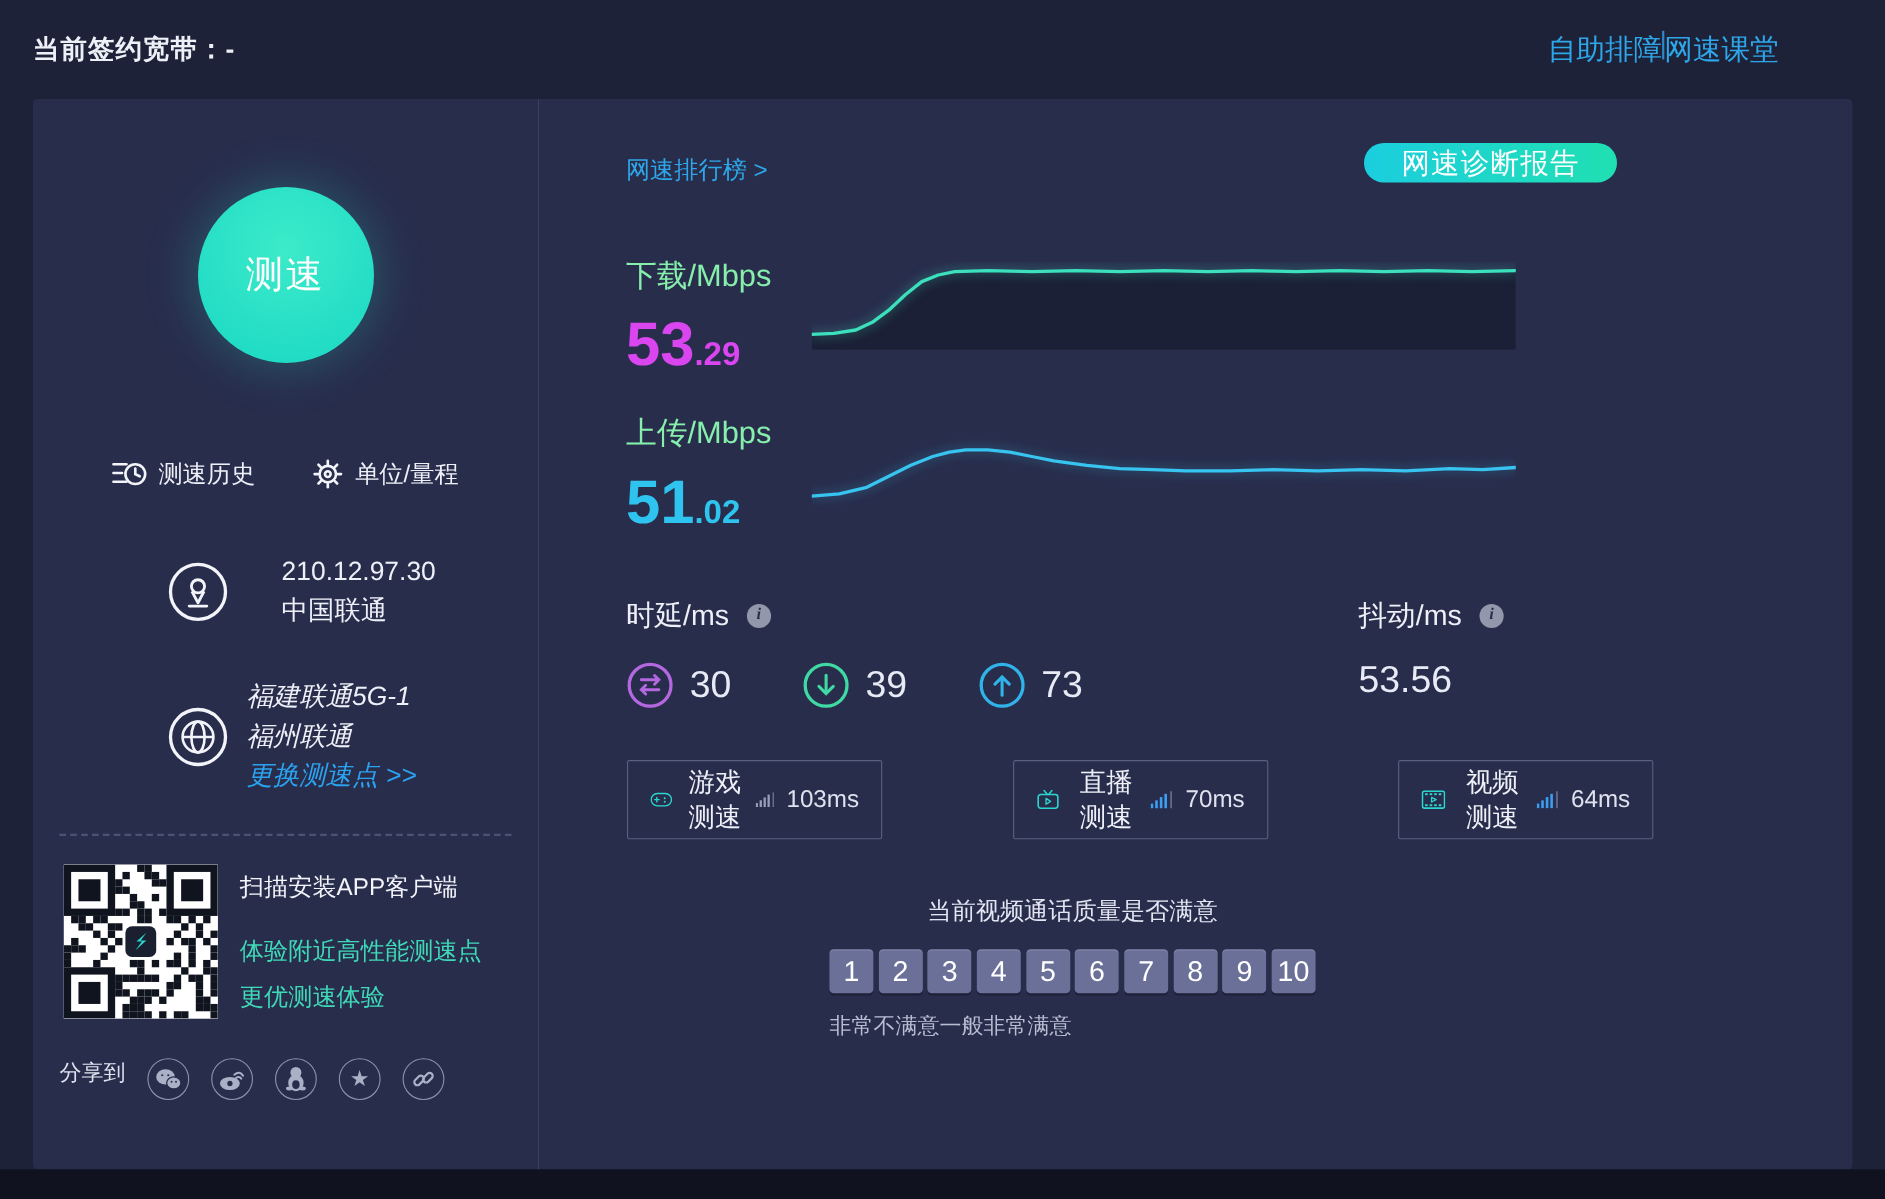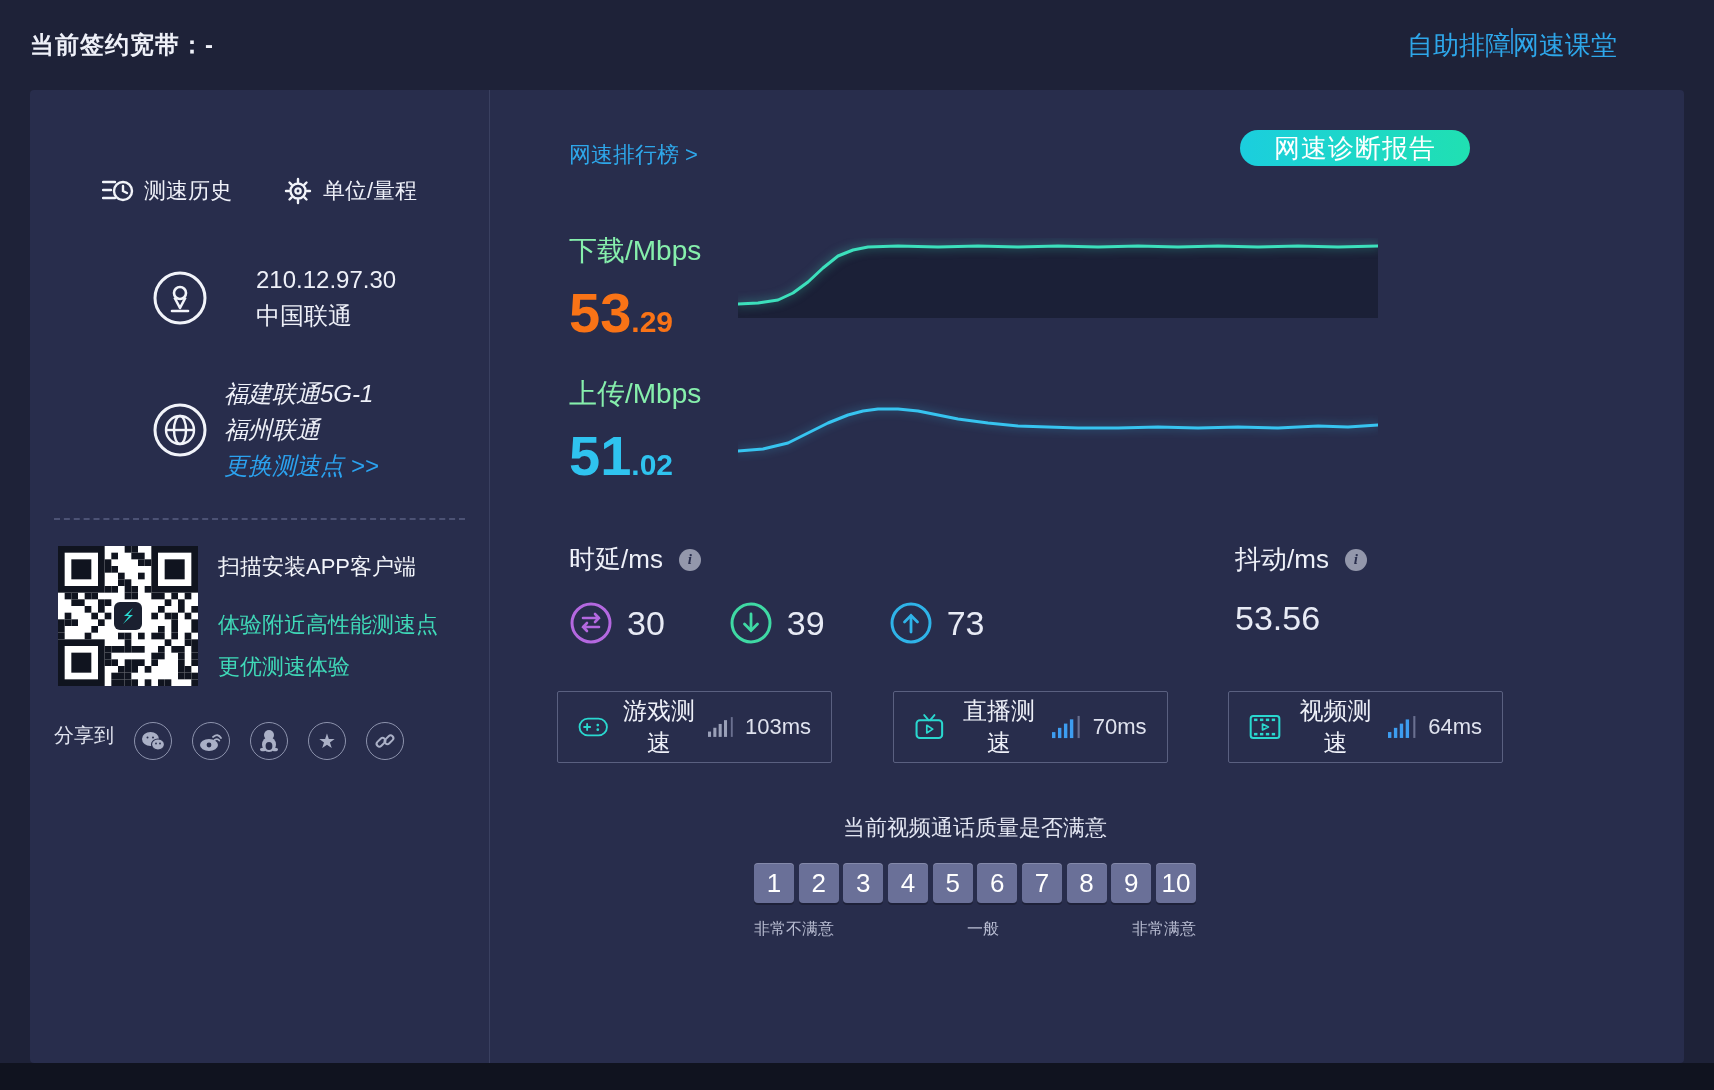--- a/index.html
+++ b/index.html
@@ -53,72 +53,75 @@
     background:linear-gradient(90deg,#1bcede,#20e0b2); color:#fff; font-size:26px; cursor:pointer;
     font-family:inherit; letter-spacing:1px; }
   .metric { display:flex; align-items:flex-start; }
   .metric.dl { margin-top:16px; }
   .metric.ul { margin-top:30px; }
   .metric-info { width:181px; padding-left:12px; }
   .metric-label { font-size:28px; color:#86efac; }
   .metric-num { margin-top:10px; display:flex; align-items:baseline; }
   .num-int { font-size:56px; font-weight:600; }
   .num-dec { font-size:30px; font-weight:600; }
-  .dl .num-int,.dl .num-dec { color:#f97316; }
+  .dl .num-int,.dl .num-dec { color:#d946ef; }
   .ul .num-int,.ul .num-dec { color:#2fc3ef; }
   .spark { width:640px; height:80px; margin-top:6px; }
   .spark-line { fill:none; stroke-width:3; stroke-linecap:round; stroke-linejoin:round; }
   .dl .spark-line { stroke:#3ce0bc; filter:drop-shadow(0 0 5px rgba(60,224,188,.55)); }
   .dl .spark-fill { fill:rgba(12,18,32,.45); }
   .ul .spark-line { stroke:#37c4f0; filter:drop-shadow(0 0 5px rgba(55,196,240,.45)); }
   .ul .spark-fill { fill:none; }
   
   .lat-row { margin-top:54px; display:flex; }
   .lat-block { flex:1; padding-left:12px; }
   .lat-header { display:flex; align-items:center; gap:16px; font-size:26px; }
   .info-dot { width:22px; height:22px; border-radius:50%; background:#9397ab; color:#2a2f4e;
     display:grid; place-items:center; font-family:"Liberation Serif","DejaVu Serif",serif; font-style:italic; font-weight:bold; font-size:15px; cursor:pointer; }
   .lat-values { margin-top:24px; display:flex; gap:64px; }
   .lat-item { display:flex; align-items:center; gap:14px; }
   .lat-num { font-size:34px; color:#e8ebf5; }
   .jitter-block { width:268px; }
   .jitter-value { margin-top:22px; font-size:34px; color:#e8ebf5; }
   
   .tests-row { margin-top:46px; display:flex; justify-content:space-between; }
-  .test-btn { width:275px; height:72px; border:1px solid #5a6080; background:transparent; border-radius:2px;
-    display:flex; align-items:center; padding:0 20px; cursor:pointer; font-family:inherit; color:#eef0f8; }
+  .test-btn { width:232px; height:72px; border:1px solid #5a6080; background:transparent; border-radius:2px;
+    display:flex; align-items:center; padding:0 20px; cursor:pointer; font-family:inherit; color:#eef0f8;margin-left:13px; }
   .test-btn .tlabel { font-size:24px; margin-left:14px; }
   .test-btn .bars { margin-left:12px; }
   .test-btn .tvalue { font-size:22px; margin-left:10px; color:#dfe2ee; }
   
   .survey { margin-top:50px; width:442px; margin-left:197px; }
   .survey-q { text-align:center; font-size:22px; color:#e3e6f2; }
   .score-row { margin-top:20px; display:flex; justify-content:space-between; }
   .score-btn { width:40px; height:40px; border:none; border-radius:4px; background:#6a7098; color:#fff;
     font-size:26px; font-family:inherit; cursor:pointer; box-shadow:inset 0 1px 0 rgba(255,255,255,.18), 0 2px 0 rgba(0,0,0,.25); }
-  .scale-row { margin-top:16px; display:flex; justify-content:space-between; font-size:16px; color:#b9bdd2; }
+  .scale-row { margin-top:16px; display:flex; font-size:20px; color:#b9bdd2; }
   
   .footer-strip { width:1714px; height:27px; background:#10131f; margin-top:0; }
   svg .wstroke { stroke:#f2f4fa; fill:none; }
 </style>
 </head>
 <body>
 
 <header class="topbar">
   <div class="broadband">当前签约宽带：-</div>
   <nav class="topnav">
     <a>自助排障</a>
     <span class="vsep"></span>
     <a>网速课堂</a>
   </nav>
 </header>
 
 <main class="panel">
 
   <aside class="left">
+    <div class="start-circle">
+      <span>测速</span>
+    </div>
 
     <div class="tools-row">
       <div class="tool">
         <svg width="32" height="28" viewBox="0 0 32 28">
           <g class="wstroke" stroke-width="2.4" stroke-linecap="round">
             <line x1="1" y1="5" x2="13" y2="5"></line>
               <line x1="1" y1="13" x2="9" y2="13"></line>
               <line x1="1" y1="21" x2="13" y2="21"></line>
             <circle cx="21" cy="14" r="9"></circle>
               <polyline points="21,9 21,14 25,16" fill="none"></polyline>

